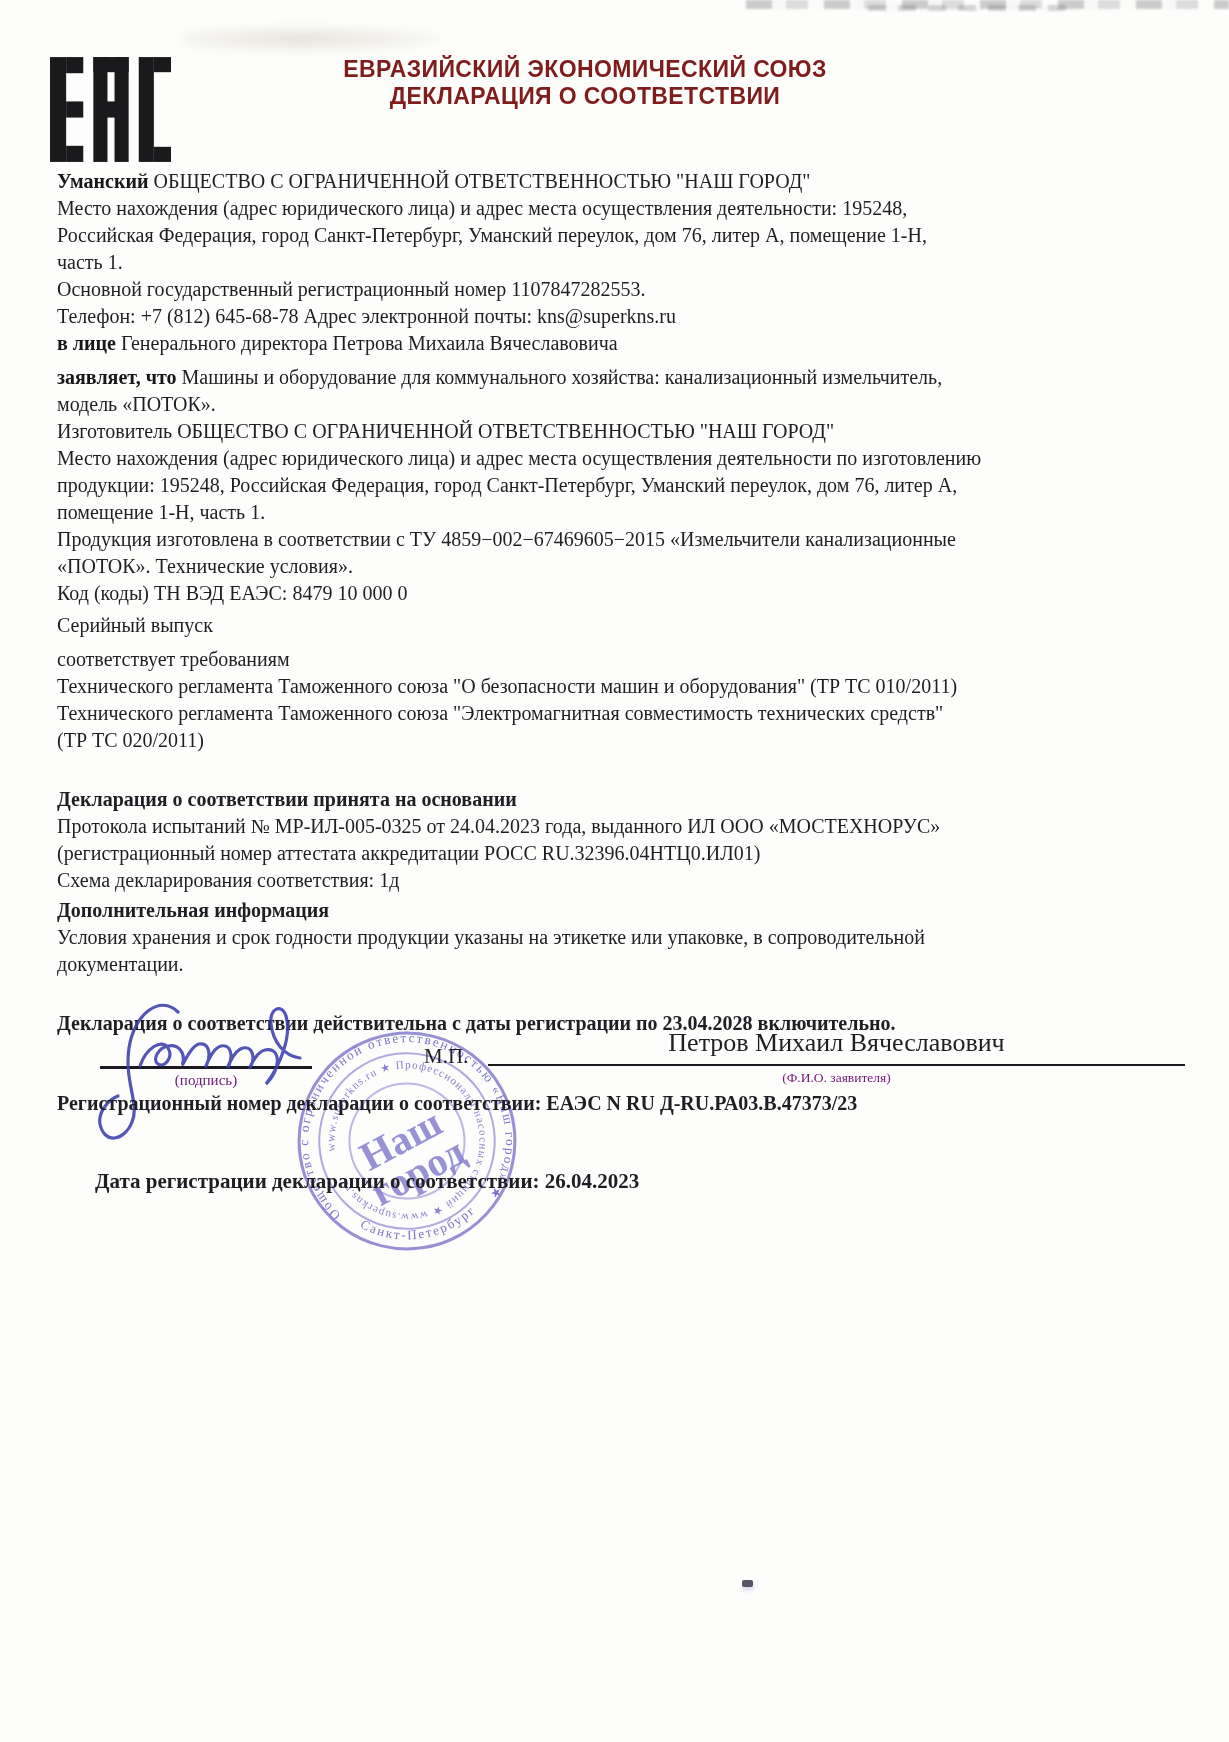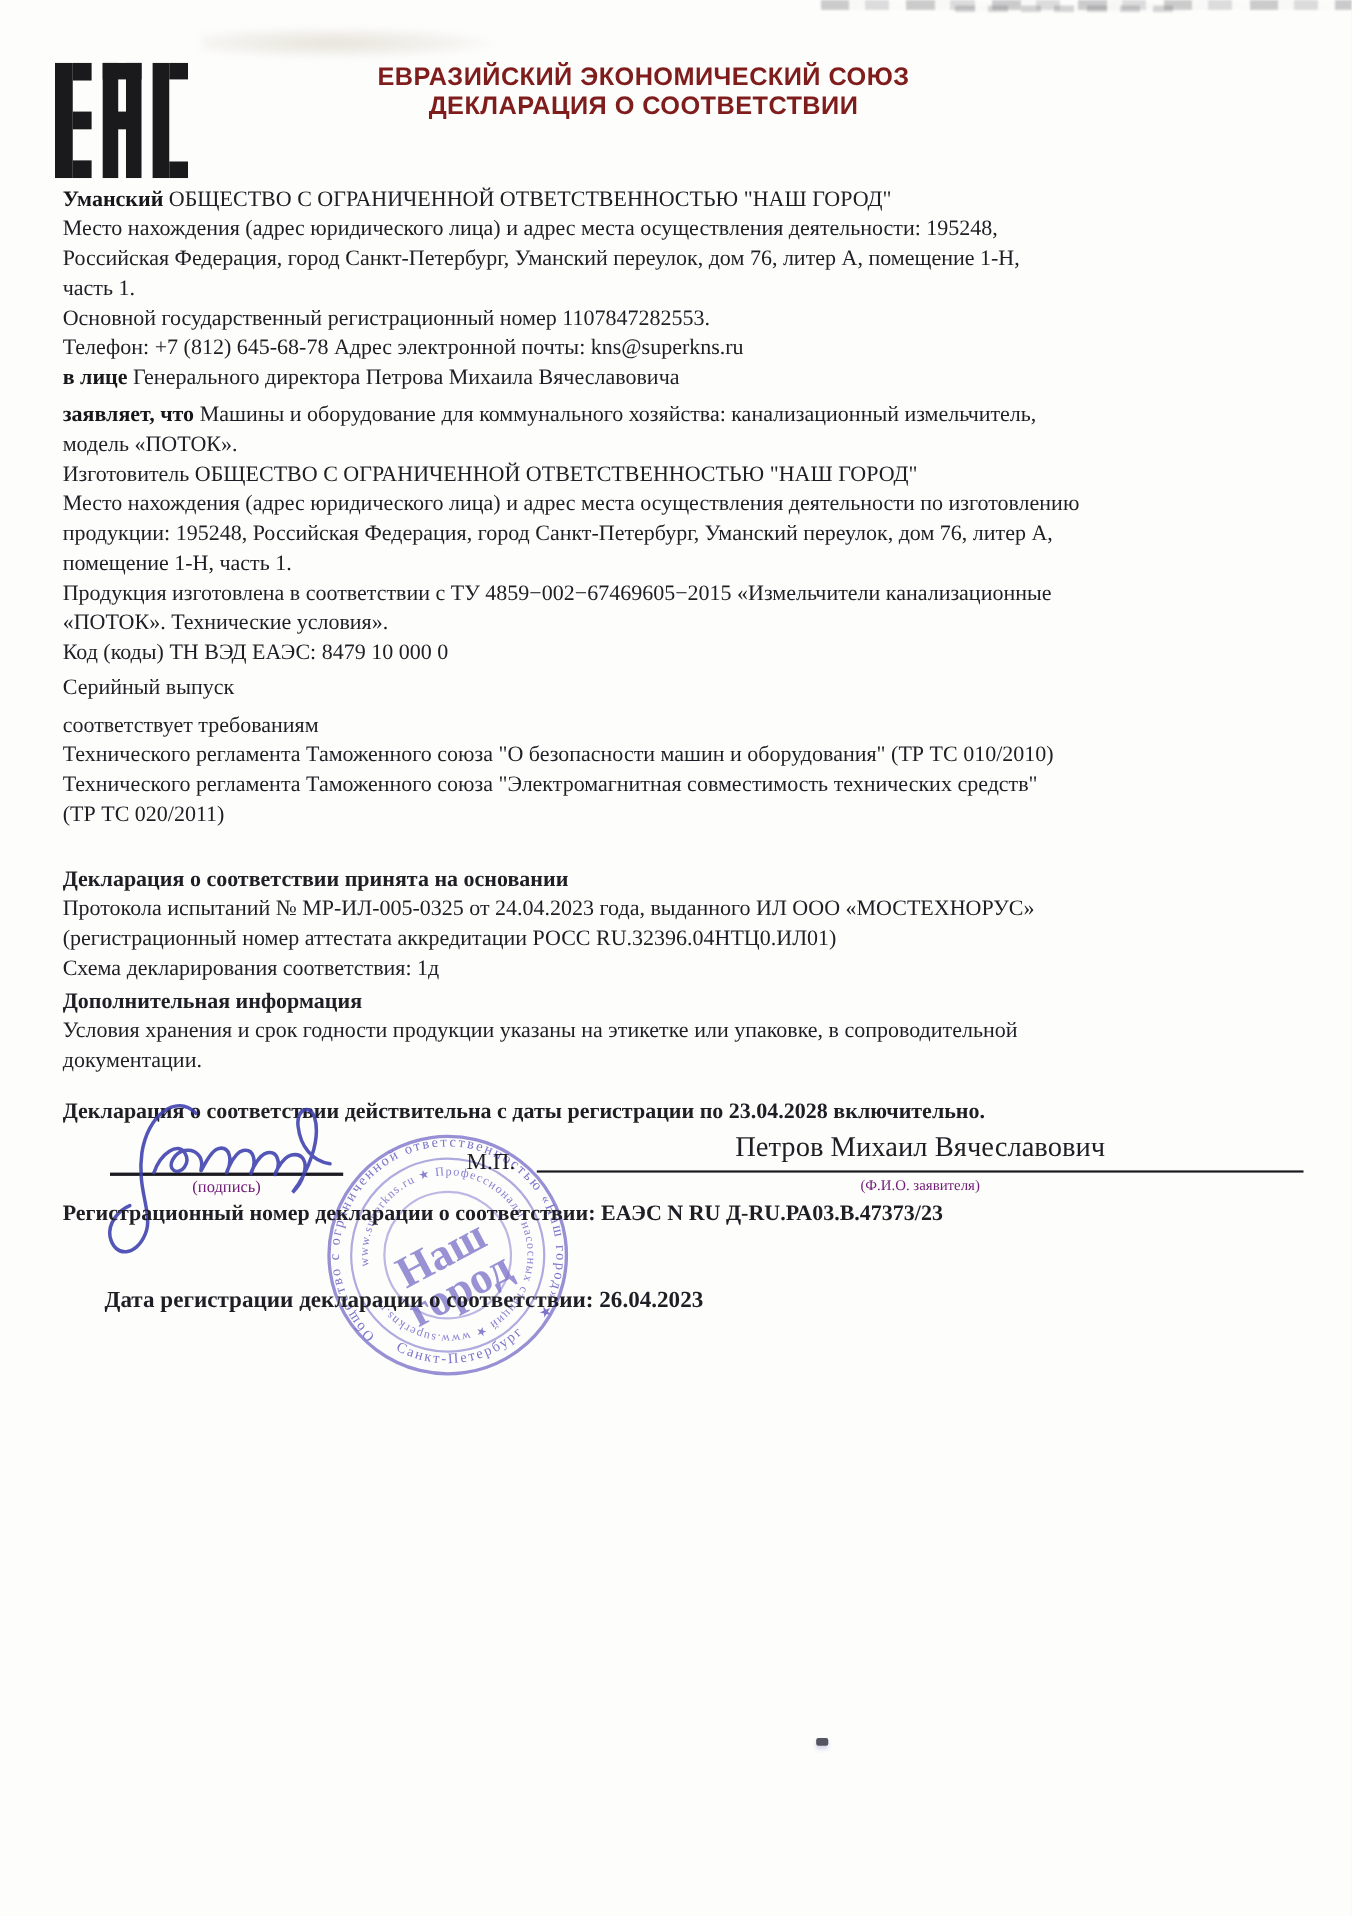--- a/index.html
+++ b/index.html
@@ -87,31 +87,31 @@
 модель «ПОТОК».</span></p>
     <p>Изготовитель ОБЩЕСТВО С ОГРАНИЧЕННОЙ ОТВЕТСТВЕННОСТЬЮ "НАШ ГОРОД"
 Место нахождения (адрес юридического лица) и адрес места осуществления деятельности по изготовлению
 продукции: 195248, Российская Федерация, город Санкт-Петербург, Уманский переулок, дом 76, литер А,
 помещение 1-Н, часть 1.
 Продукция изготовлена в соответствии с ТУ 4859−002−67469605−2015 «Измельчители канализационные
 «ПОТОК». Технические условия».
 Код (коды) ТН ВЭД ЕАЭС: 8479 10 000 0</p>
     <p style="margin-top:5px">Серийный выпуск</p>
     <p style="margin-top:7px;font-weight:normal">соответствует требованиям</p>
-    <p>Технического регламента Таможенного союза "О безопасности машин и оборудования" (ТР ТС 010/2010)
+    <p>Технического регламента Таможенного союза "О безопасности машин и оборудования" (ТР ТС 010/2011)
 Технического регламента Таможенного союза "Электромагнитная совместимость технических средств"
 (ТР ТС 020/2011)</p>
     <p style="margin-top:32px;font-weight:bold">Декларация о соответствии принята на основании</p>
     <p>Протокола испытаний № МР-ИЛ-005-0325 от 24.04.2023 года, выданного ИЛ ООО «МОСТЕХНОРУС»
 (регистрационный номер аттестата аккредитации РОСС RU.32396.04НТЦ0.ИЛ01)
 Схема декларирования соответствия: 1д</p>
     <p style="margin-top:3px;font-weight:bold">Дополнительная информация</p>
     <p>Условия хранения и срок годности продукции указаны на этикетке или упаковке, в сопроводительной
 документации.</p>
-    <p style="margin-top:19px;font-weight:bold">Декларация о соответствии действительна с даты регистрации по 23.04.2028 включительно.</p>
+    <p style="margin-top:32px;font-weight:bold">Декларация о соответствии действительна с даты регистрации по 23.04.2028 включительно.</p>
   </div>
 
   <div class="rule rule-left"></div>
   <div class="cap cap-sign">(подпись)</div>
   <div class="mp">М.П.</div>
   <div class="fio-name">Петров Михаил Вячеславович</div>
   <div class="rule rule-right"></div>
   <div class="cap cap-fio">(Ф.И.О. заявителя)</div>
 
   <svg class="signature" viewBox="0 0 250 180">

